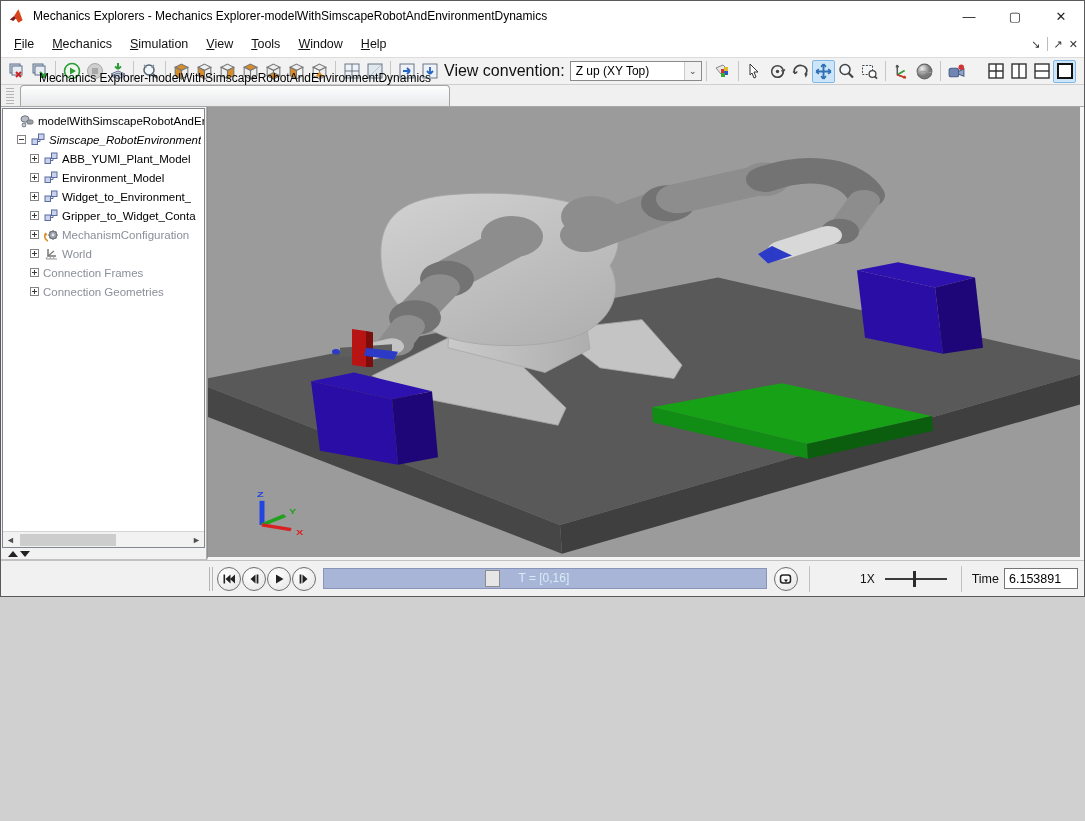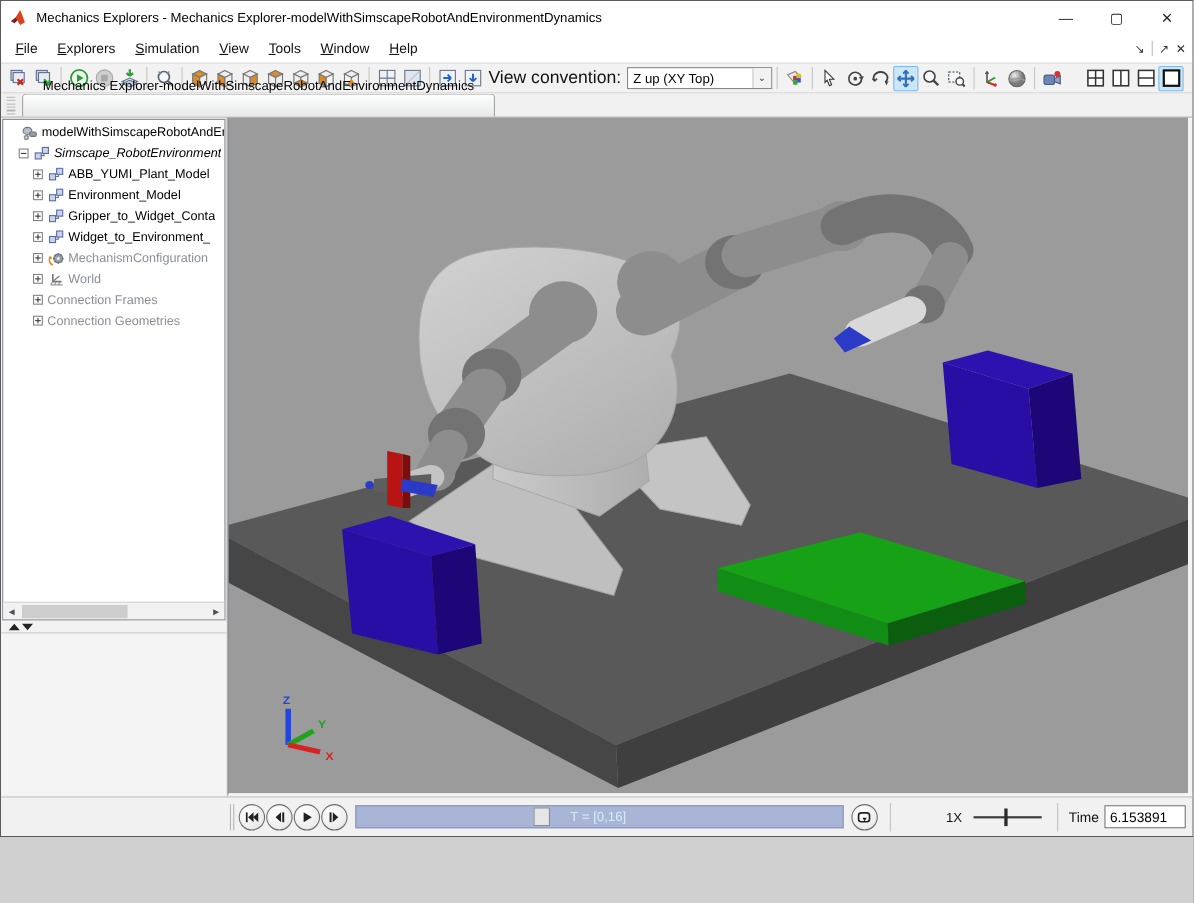--- a/index.html
+++ b/index.html
@@ -1,18 +1,18 @@
 <!DOCTYPE html>
 <html><head>
 <meta charset="utf-8">
 <style>
   * { margin:0; padding:0; box-sizing:border-box; }
   html,body { background:#d0d0d0; }
   body { font-family:"Liberation Sans", sans-serif; }
-  .window { width:1085px; height:761px; background:#fff; border:1px solid #5a5a5a; display:flex; flex-direction:column; overflow:hidden; }
+  .window { width:1085px; height:597px; background:#fff; border:1px solid #5a5a5a; display:flex; flex-direction:column; overflow:hidden; }
 
   
   .titlebar { height:30px; background:#fff; display:flex; align-items:center; padding-left:8px; flex:none; }
   .titlebar .logo { width:17px; height:16px; margin-right:7px; flex:none; }
   .title-text { font-size:12px; color:#000; white-space:nowrap; }
   .win-controls { margin-left:auto; display:flex; height:30px; }
   .win-btn { width:46px; height:30px; display:flex; align-items:center; justify-content:center; font-size:13px; color:#222; }
 
   
   .menubar { height:26px; background:#fff; display:flex; align-items:center; padding-left:4px; font-size:12.5px; flex:none; }
@@ -92,21 +92,21 @@
     <span class="title-text">Mechanics Explorers - Mechanics Explorer-modelWithSimscapeRobotAndEnvironmentDynamics</span>
     <div class="win-controls">
       <span class="win-btn">—</span>
       <span class="win-btn">▢</span>
       <span class="win-btn">✕</span>
     </div>
   </div>
 
   <div class="menubar">
     <span class="menu-item">File</span>
-    <span class="menu-item">Explorers</span>
+    <span class="menu-item">Mechanics</span>
     <span class="menu-item">Simulation</span>
     <span class="menu-item">View</span>
     <span class="menu-item">Tools</span>
     <span class="menu-item">Window</span>
     <span class="menu-item">Help</span>
     <span class="menu-right">
       <span>↘</span>
       <span class="mr-sep"></span>
       <span>↗</span>
       <span>✕</span>
@@ -403,32 +403,32 @@
           </div>
           <div class="trow d2">
             <span class="exp plus"></span>
             <span class="ticon">
                 <svg width="15" height="13" viewBox="0 0 15 13">
                   <rect x="1" y="6" width="5.5" height="5.5" fill="#c9d3ec" stroke="#5a6ba0"></rect>
                   <rect x="7.5" y="1" width="5.5" height="5.5" fill="#c9d3ec" stroke="#5a6ba0"></rect>
                   <path d="M6.5 8.5 H9 V6.5" fill="none" stroke="#5a6ba0"></path>
                 </svg>
               </span>
-            <span class="tlabel">Gripper_to_Widget_Conta</span>
+            <span class="tlabel">Widget_to_Environment_</span>
           </div>
           <div class="trow d2">
             <span class="exp plus"></span>
             <span class="ticon">
                 <svg width="15" height="13" viewBox="0 0 15 13">
                   <rect x="1" y="6" width="5.5" height="5.5" fill="#c9d3ec" stroke="#5a6ba0"></rect>
                   <rect x="7.5" y="1" width="5.5" height="5.5" fill="#c9d3ec" stroke="#5a6ba0"></rect>
                   <path d="M6.5 8.5 H9 V6.5" fill="none" stroke="#5a6ba0"></path>
                 </svg>
               </span>
-            <span class="tlabel">Widget_to_Environment_</span>
+            <span class="tlabel">Gripper_to_Widget_Conta</span>
           </div>
           <div class="trow d2 muted">
             <span class="exp plus"></span>
             <span class="ticon">
                 <svg width="15" height="14" viewBox="0 0 15 14">
                   <path d="M4 13 A5 5 0 0 1 2 5" fill="none" stroke="#d78d29" stroke-width="1.6"></path>
                   <polygon points="2,5 0.8,7.4 3.6,7.2" fill="#d78d29"></polygon>
                   <circle cx="9" cy="7" r="4" fill="#9aa0a8" stroke="#6e747c"></circle>
                   <circle cx="9" cy="7" r="1.4" fill="#e8e8e8"></circle>
                   <path d="M9 2.2 V4 M9 10 V11.8 M4.2 7 H6 M12 7 H13.8 M5.6 3.6 L6.8 4.8 M11.2 9.2 L12.4 10.4 M12.4 3.6 L11.2 4.8 M6.8 9.2 L5.6 10.4" stroke="#6e747c" stroke-width="1.2"></path>

